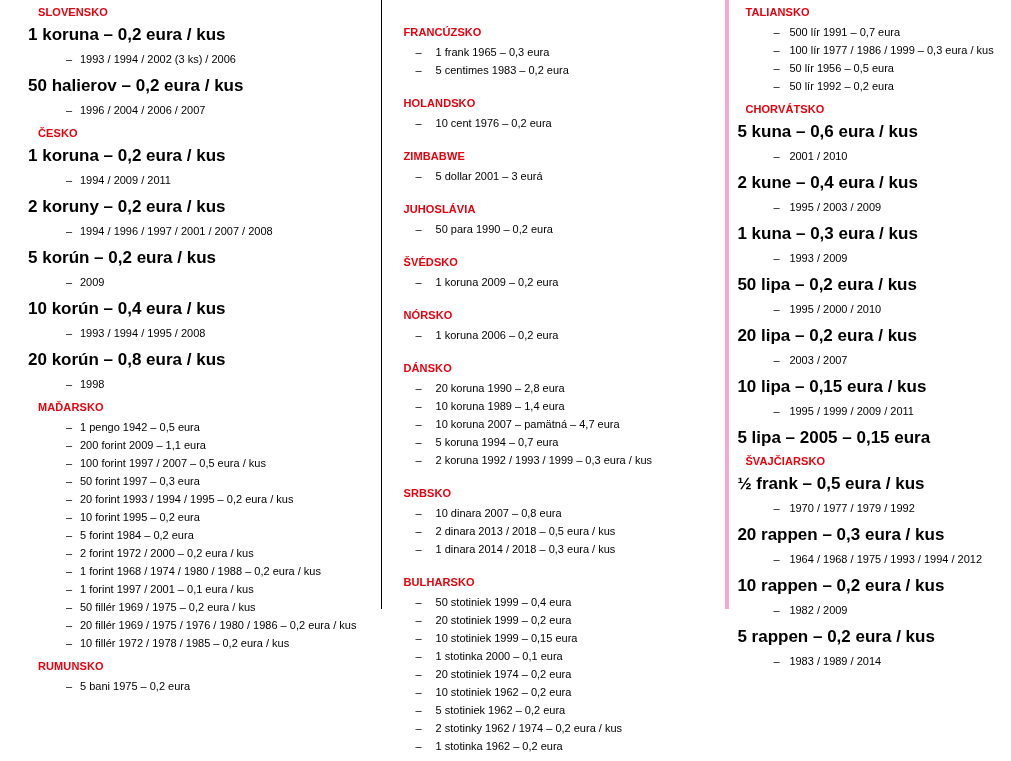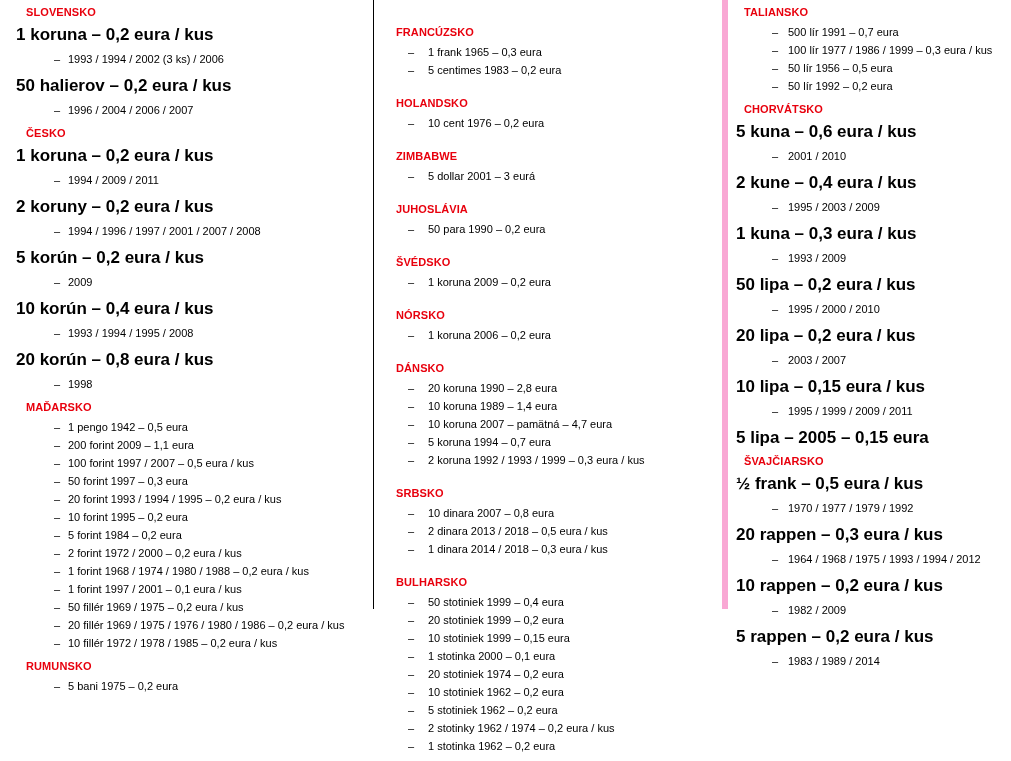--- a/index.html
+++ b/index.html
@@ -14,29 +14,30 @@
     font-size: 11px;
     color: #000000;
     overflow: hidden;
   }
   .page {
     position: relative;
     width: 1011px;
     height: 609px;
     box-sizing: border-box;
     display: flex;
+    padding-left: 12px;
   }
   .column {
     box-sizing: border-box;
     position: relative;
     padding: 6px 8px 0 8px;
   }
   .col1 { width: 373px; }
   .col2 { width: 349px; border-left: 1px solid #000000; }
-  .col3 { width: 289px; border-left: 6px solid #f9a8d4; }
+  .col3 { width: 289px; border-left: 4px solid #f9a8d4; }
 
   .country {
     color: #e8000d;
     font-weight: bold;
     font-size: 11px;
     margin: 0 0 7px 18px;
     letter-spacing: 0.1px;
   }
   .col2 .country { margin-left: 14px; margin-top: 20px; }
   .col3 .country { margin-left: 8px; }

